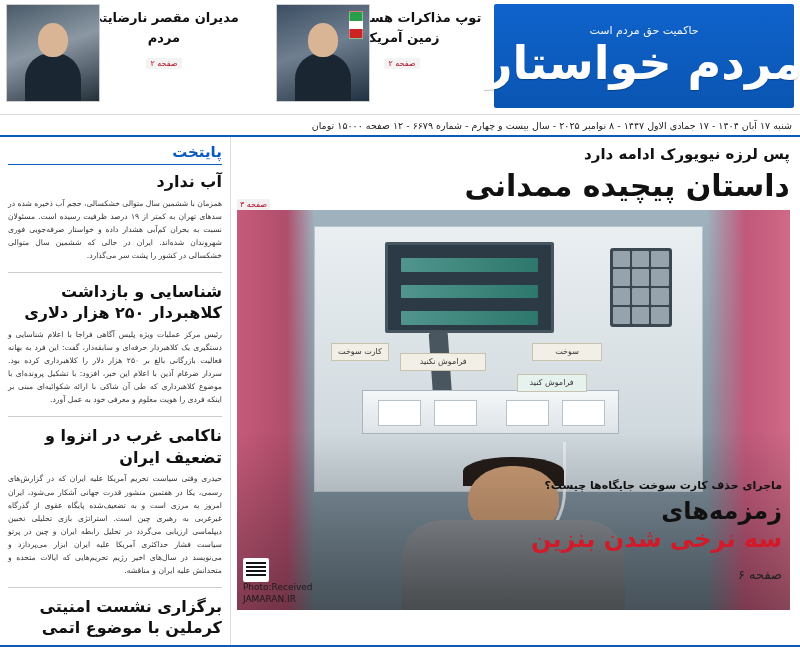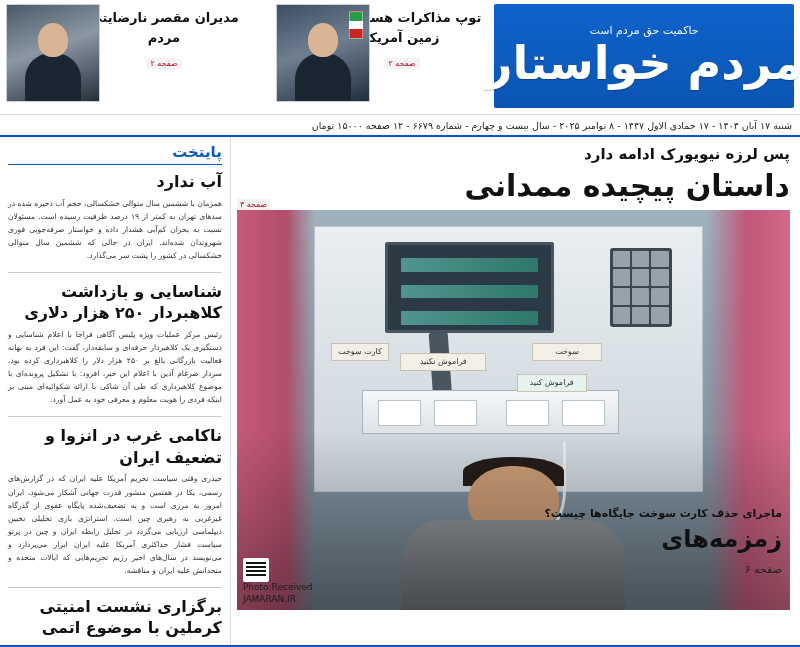--- a/index.html
+++ b/index.html
@@ -367,22 +367,22 @@
   }
   .cap-big-2 {
     font-size: 24px;
     font-weight: bold;
     color: #d11a2a;
     line-height: 1.15;
   }
   .hero-pageref {
     position: absolute;
     right: 8px;
-    bottom: 34px;
-    font-size: 11px;
+    bottom: 28px;
+    font-size: 13px;
     color: #222;
   }
   .credit {
     position: absolute;
     left: 6px;
     bottom: 4px;
     font-size: 9px;
     line-height: 1.3;
     color: #1a1a1a;
     text-align: left;
@@ -532,20 +532,21 @@
           <div class="hair"></div>
           <div class="head"></div>
           <div class="shirt"></div>
         </div>
 
         <div class="hero-gradient"></div>
 
         <div class="hero-caption">
           <div class="cap-small">ماجرای حذف کارت سوخت جایگاه‌ها چیست؟</div>
           <div class="cap-big-1">زمزمه‌های</div>
+          <div class="cap-big-2">سه نرخی شدن بنزین</div>
         </div>
         <div class="hero-pageref">صفحه ۶</div>
 
         <div class="credit-logo">
           <span></span>
             <span></span>
             <span></span>
             <span></span>
         </div>
         <div class="credit">

